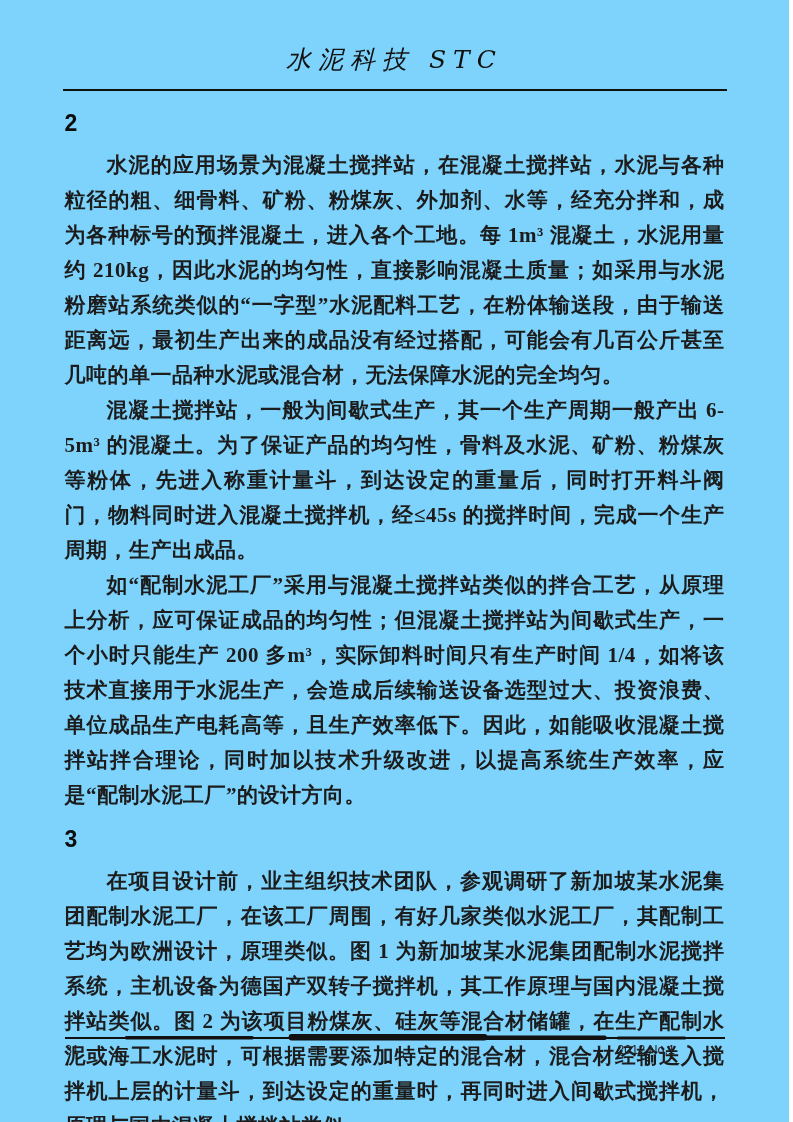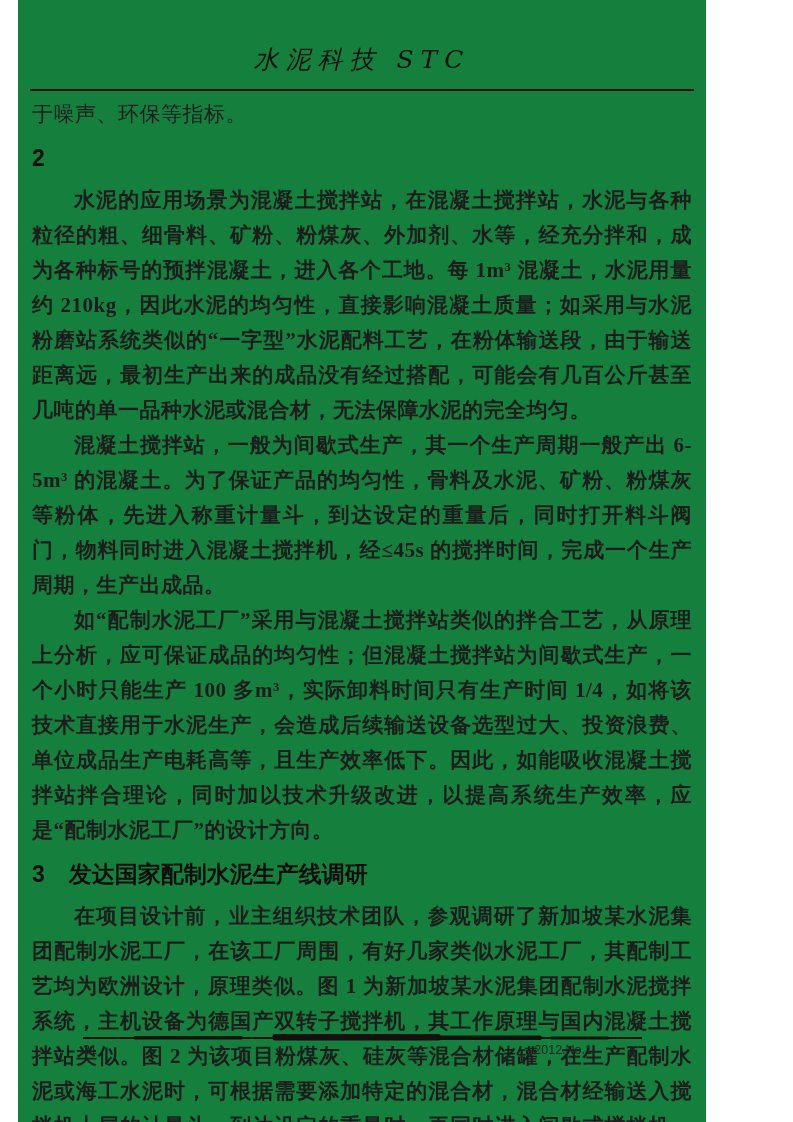--- a/index.html
+++ b/index.html
@@ -2,28 +2,27 @@
 <html><head>
 <meta charset="utf-8">
 <style>
   html, body {
     margin: 0;
     padding: 0;
     background: #ffffff;
   }
   .page {
     position: relative;
-    width: 688px;
+    width: 789px;
     height: 1122px;
-    background: #15803d;
+    background: #7dd3fc;
     overflow: hidden;
     font-family: "Liberation Serif", "DejaVu Serif", serif;
     color: #1c1c1c;
     box-sizing: border-box;
-    margin-left: 18px;
   }
   
   .page-header {
     padding-top: 44px;
   }
   .journal-title {
     text-align: center;
     font-size: 25px;
     line-height: 32px;
     font-style: italic;
@@ -97,35 +96,33 @@
 
 <div class="page">
 
   <header class="page-header">
     <div class="journal-title">水泥科技 STC</div>
     <div class="header-rule"></div>
   </header>
 
   <main class="article-body">
 
-    <p class="body-line no-indent">于噪声、环保等指标。</p>
 
     <h2 class="section-heading">
       <span class="section-number">2</span>
     </h2>
 
     <p class="paragraph">水泥的应用场景为混凝土搅拌站，在混凝土搅拌站，水泥与各种粒径的粗、细骨料、矿粉、粉煤灰、外加剂、水等，经充分拌和，成为各种标号的预拌混凝土，进入各个工地。每 1m³ 混凝土，水泥用量约 210kg，因此水泥的均匀性，直接影响混凝土质量；如采用与水泥粉磨站系统类似的“一字型”水泥配料工艺，在粉体输送段，由于输送距离远，最初生产出来的成品没有经过搭配，可能会有几百公斤甚至几吨的单一品种水泥或混合材，无法保障水泥的完全均匀。</p>
 
     <p class="paragraph">混凝土搅拌站，一般为间歇式生产，其一个生产周期一般产出 6-5m³ 的混凝土。为了保证产品的均匀性，骨料及水泥、矿粉、粉煤灰等粉体，先进入称重计量斗，到达设定的重量后，同时打开料斗阀门，物料同时进入混凝土搅拌机，经≤45s 的搅拌时间，完成一个生产周期，生产出成品。</p>
 
-    <p class="paragraph">如“配制水泥工厂”采用与混凝土搅拌站类似的拌合工艺，从原理上分析，应可保证成品的均匀性；但混凝土搅拌站为间歇式生产，一个小时只能生产 100 多m³，实际卸料时间只有生产时间 1/4，如将该技术直接用于水泥生产，会造成后续输送设备选型过大、投资浪费、单位成品生产电耗高等，且生产效率低下。因此，如能吸收混凝土搅拌站拌合理论，同时加以技术升级改进，以提高系统生产效率，应是“配制水泥工厂”的设计方向。</p>
+    <p class="paragraph">如“配制水泥工厂”采用与混凝土搅拌站类似的拌合工艺，从原理上分析，应可保证成品的均匀性；但混凝土搅拌站为间歇式生产，一个小时只能生产 200 多m³，实际卸料时间只有生产时间 1/4，如将该技术直接用于水泥生产，会造成后续输送设备选型过大、投资浪费、单位成品生产电耗高等，且生产效率低下。因此，如能吸收混凝土搅拌站拌合理论，同时加以技术升级改进，以提高系统生产效率，应是“配制水泥工厂”的设计方向。</p>
 
     <h2 class="section-heading">
       <span class="section-number">3</span>
-      <span class="section-title">发达国家配制水泥生产线调研</span>
     </h2>
 
     <p class="paragraph">在项目设计前，业主组织技术团队，参观调研了新加坡某水泥集团配制水泥工厂，在该工厂周围，有好几家类似水泥工厂，其配制工艺均为欧洲设计，原理类似。图 1 为新加坡某水泥集团配制水泥搅拌系统，主机设备为德国产双转子搅拌机，其工作原理与国内混凝土搅拌站类似。图 2 为该项目粉煤灰、硅灰等混合材储罐，在生产配制水泥或海工水泥时，可根据需要添加特定的混合材，混合材经输送入搅拌机上层的计量斗，到达设定的重量时，再同时进入间歇式搅拌机，原理与国内混凝土搅拌站类似。</p>
 
   </main>
 
   <footer class="page-footer">
     <svg class="footer-rule-svg" viewBox="0 0 664 9" preserveAspectRatio="none" aria-hidden="true">
       <rect x="0" y="4" width="664" height="2" fill="#111"></rect>
       <rect x="60" y="3" width="130" height="3.5" rx="1.7" fill="#111"></rect>

